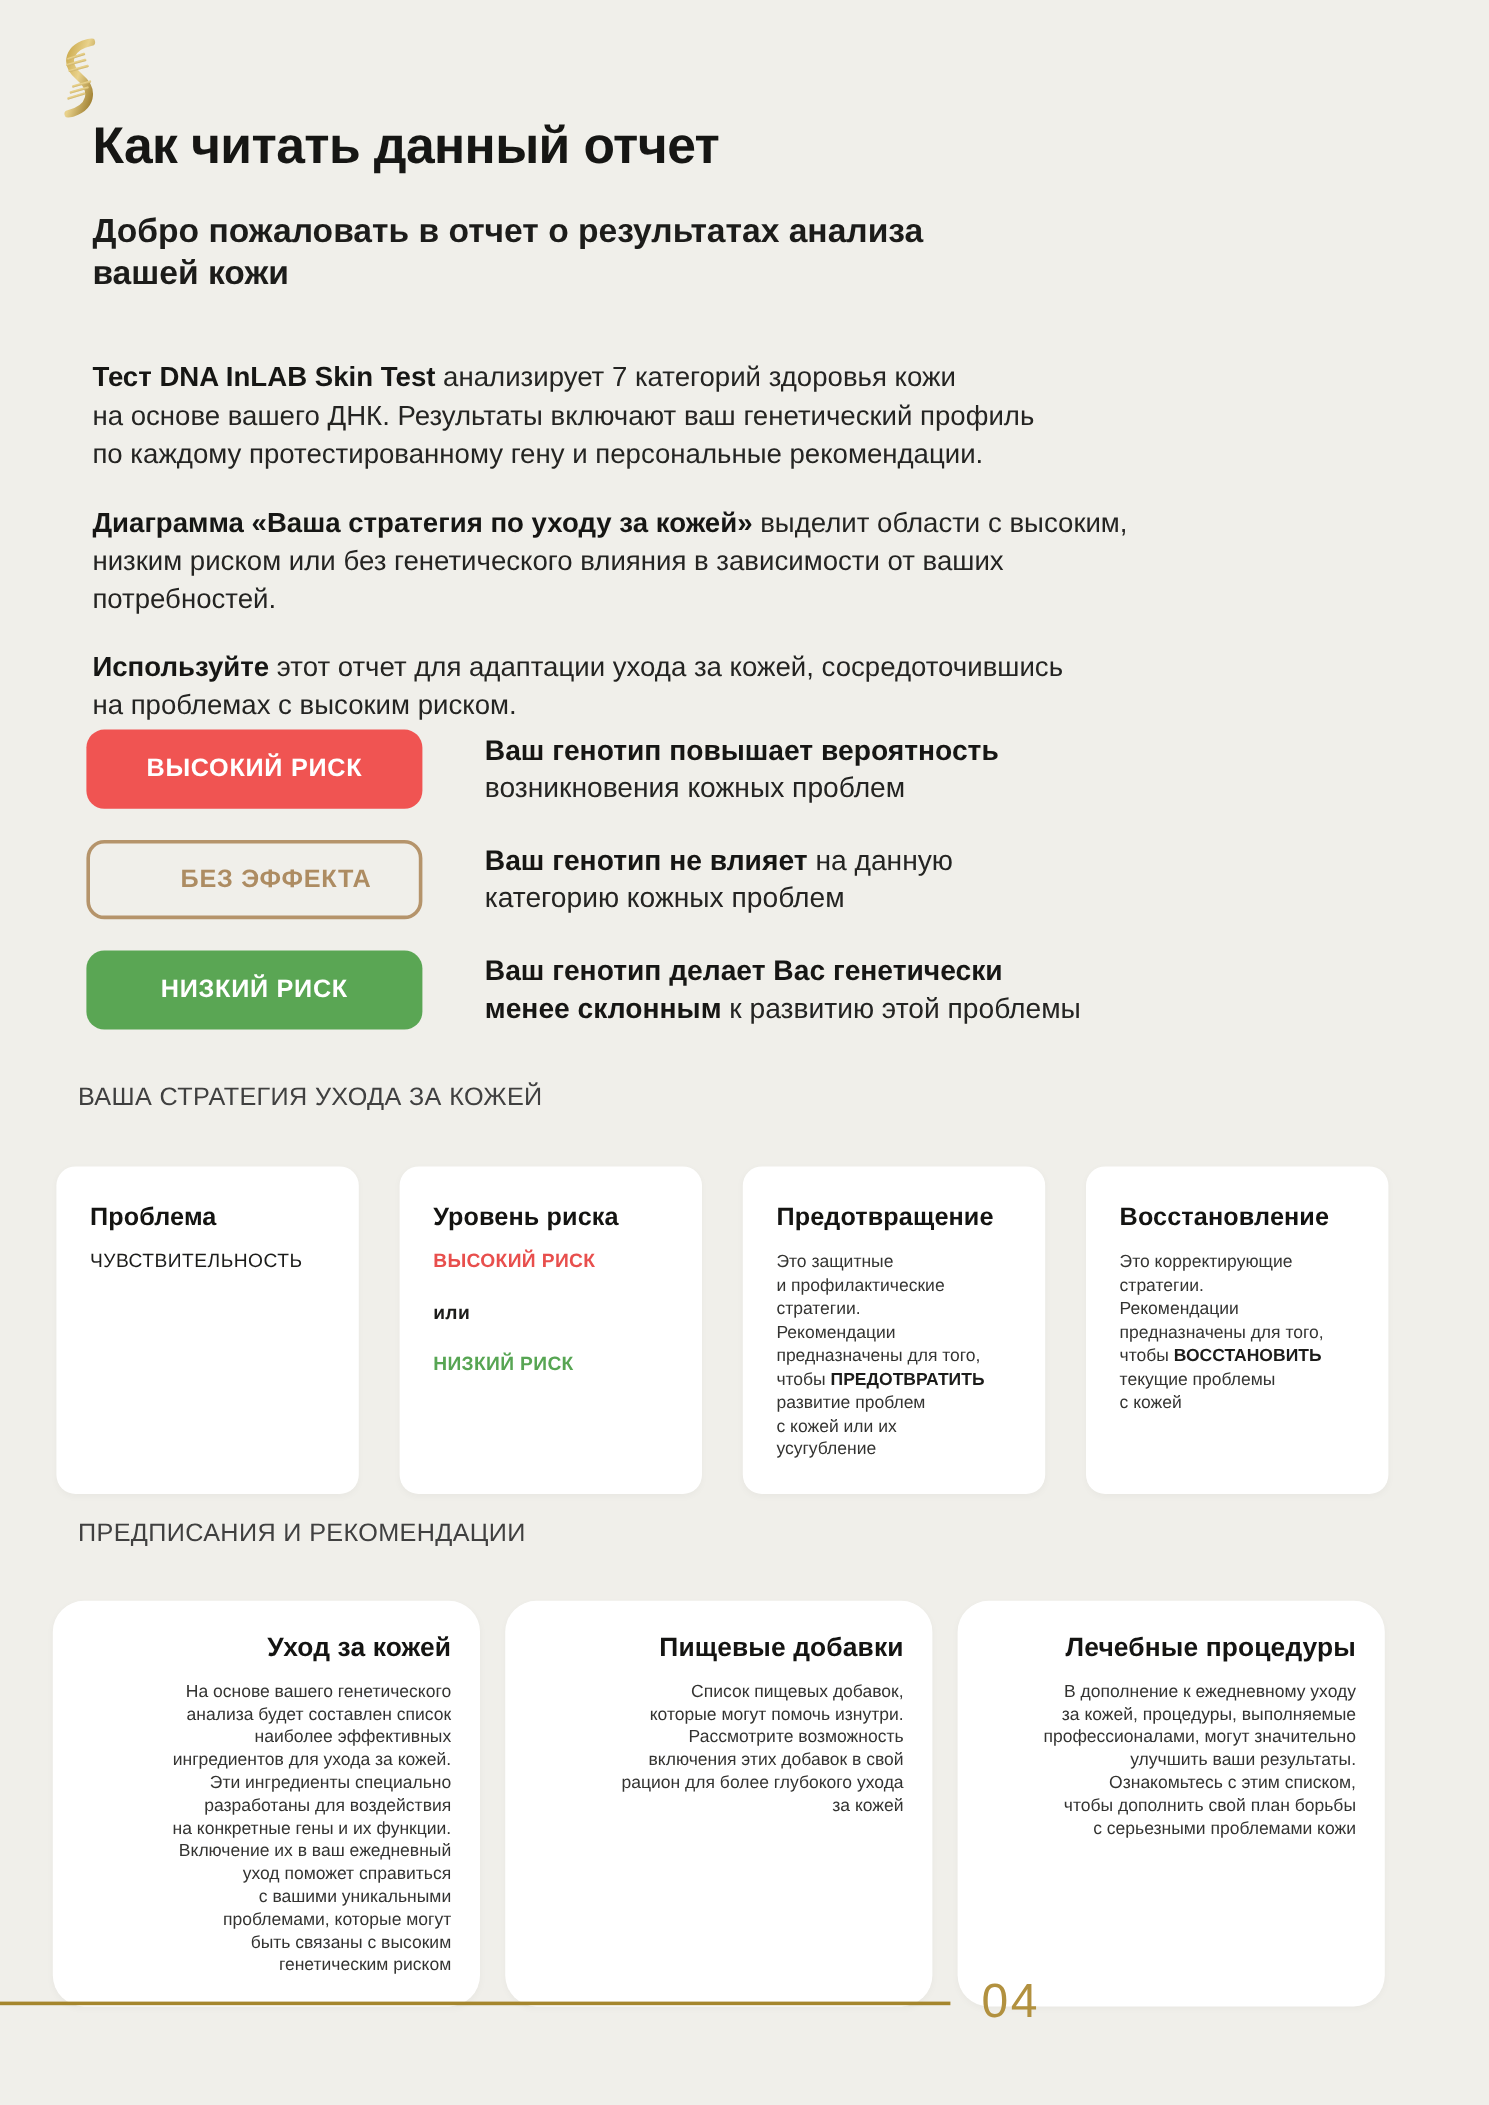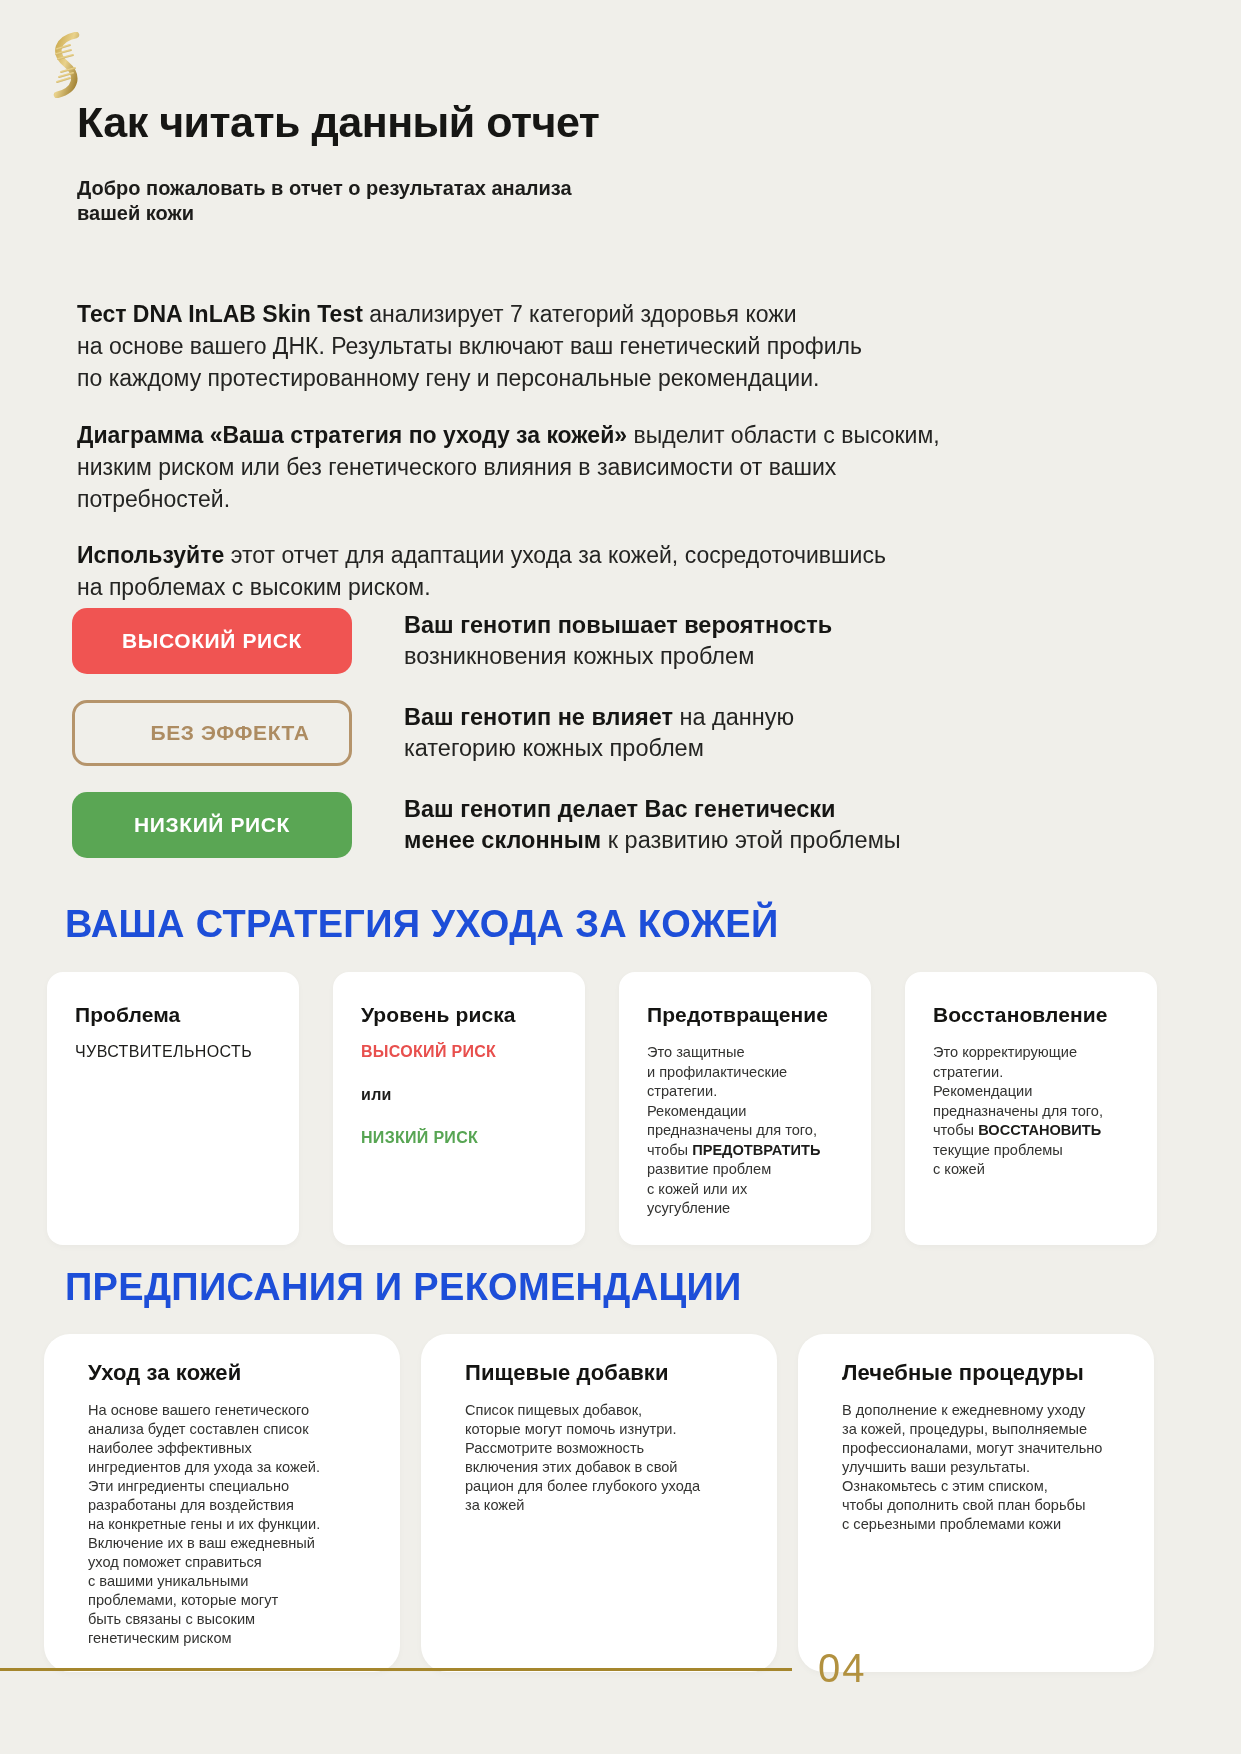--- a/index.html
+++ b/index.html
@@ -14,21 +14,21 @@
   .pre { white-space: pre-line; }
 
   
   .logo { position: absolute; left: 44px; top: 32px; width: 46px; height: 66px; }
   .page-title {
     position: absolute; left: 77px; top: 98px;
     font-size: 43px; font-weight: 700; letter-spacing: -0.5px; color: #161614;
   }
   .page-subtitle {
     position: absolute; left: 77px; top: 176px;
-    font-size: 20px; font-weight: 700; line-height: 1.24; color: #1c1c1a;
+    font-size: 28px; font-weight: 700; line-height: 1.24; color: #1c1c1a;
   }
 
   
   .intro { position: absolute; left: 77px; top: 298px; width: 1110px; }
   .para { font-size: 23px; line-height: 1.40; margin-bottom: 24px; color: #242422; }
   .para b { font-weight: 700; color: #161614; }
 
   
   .legend { position: absolute; left: 72px; top: 608px; width: 1080px; }
   .legend-row { display: flex; align-items: center; margin-bottom: 26px; }
@@ -40,21 +40,21 @@
   }
   .badge-high { background: #f05452; color: #ffffff; }
   .badge-none { background: transparent; border: 3px solid #b5946b; color: #ad8c62; padding-left: 36px; }
   .badge-low  { background: #5aa654; color: #ffffff; }
   .legend-desc { margin-left: 52px; font-size: 23.5px; line-height: 1.30; color: #242422; }
   .legend-desc b { font-weight: 700; color: #161614; }
 
   
   .section-heading {
     position: absolute; left: 65px;
-    font-size: 38px; font-weight: 700; letter-spacing: 0.3px; color: #1d4ed8;
+    font-size: 21px; font-weight: 400; letter-spacing: 0.3px; color: #404040;
   }
   .sh-strategy { top: 903px; }
   .sh-prescriptions { top: 1266px; }
 
   
   .cards4 {
     position: absolute; left: 47px; top: 972px; width: 1110px;
     display: flex; gap: 34px;
   }
   .cards4 .card {
@@ -73,20 +73,21 @@
 
   
   .cards3 {
     position: absolute; left: 44px; top: 1334px; width: 1110px;
     display: flex; gap: 21px;
   }
   .cards3 .card {
     flex: 1 1 0; background: #ffffff; border-radius: 26px;
     min-height: 316px; padding: 26px 24px 24px 44px;
     box-shadow: 0 2px 6px rgba(0,0,0,0.03);
+    text-align: right;
   }
   .cards3 .card-title { font-size: 22px; margin-bottom: 15px; }
   .cards3 .card-body { font-size: 14.6px; line-height: 1.30; }
 
   
   .footer-line {
     position: absolute; left: 0; top: 1668px; width: 792px; height: 3px;
     background: #a5862d;
   }
   .page-number {

